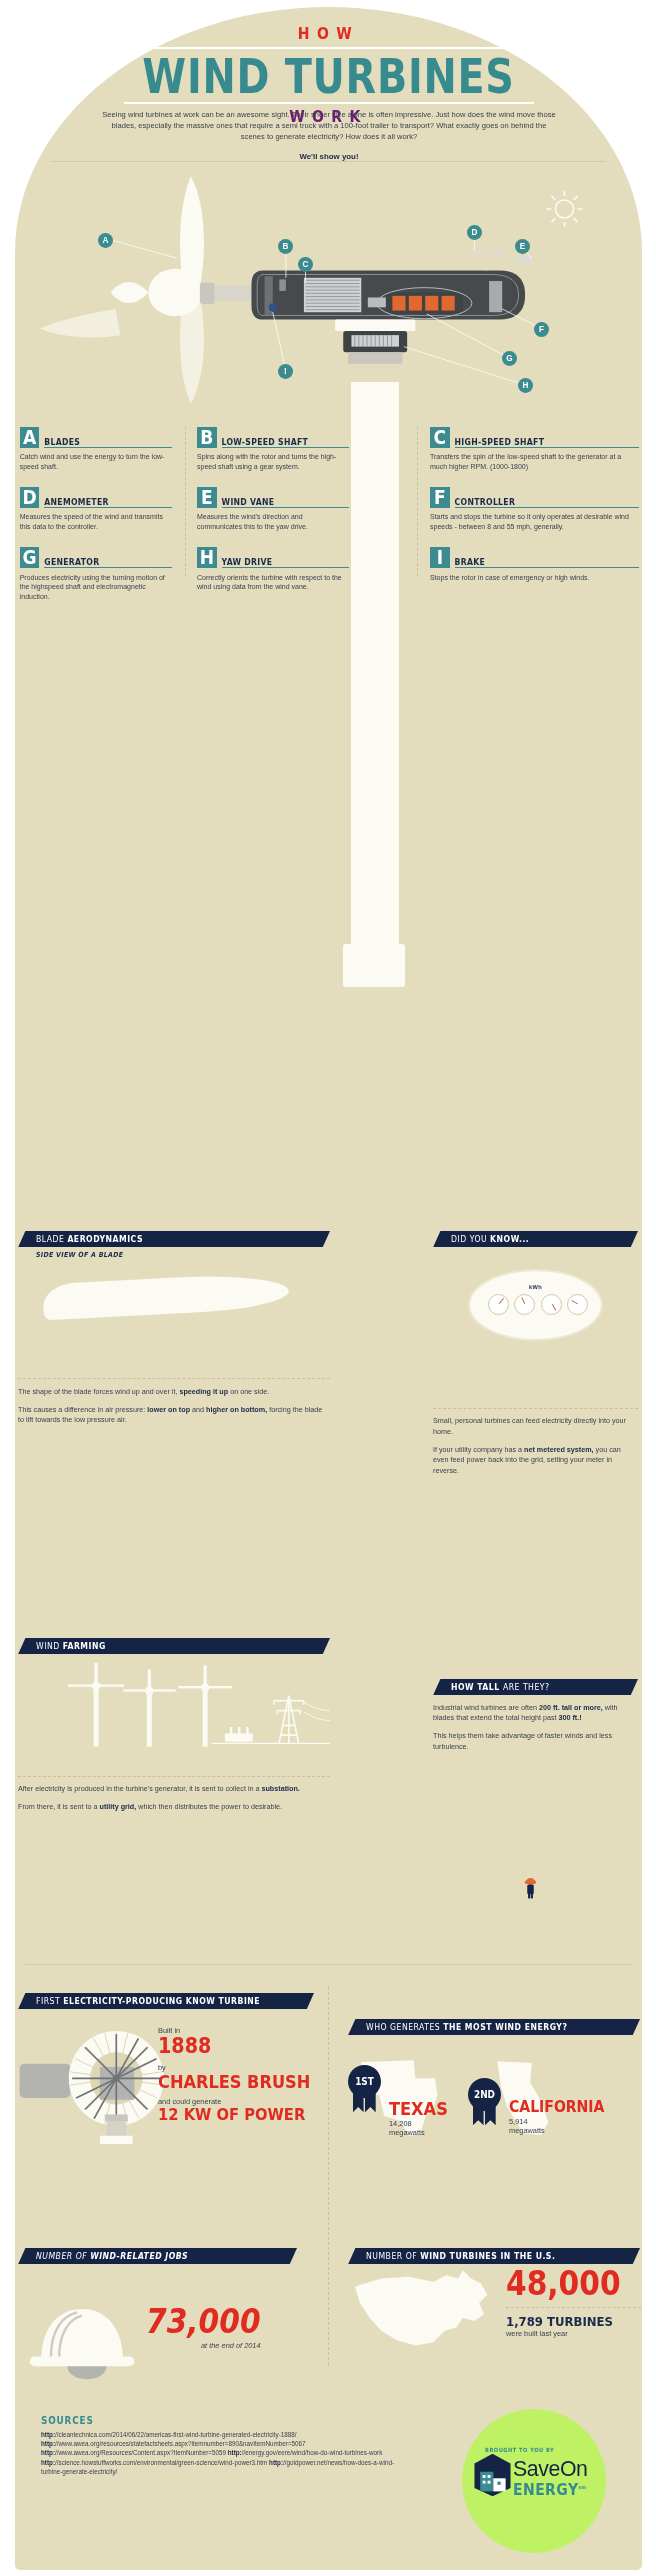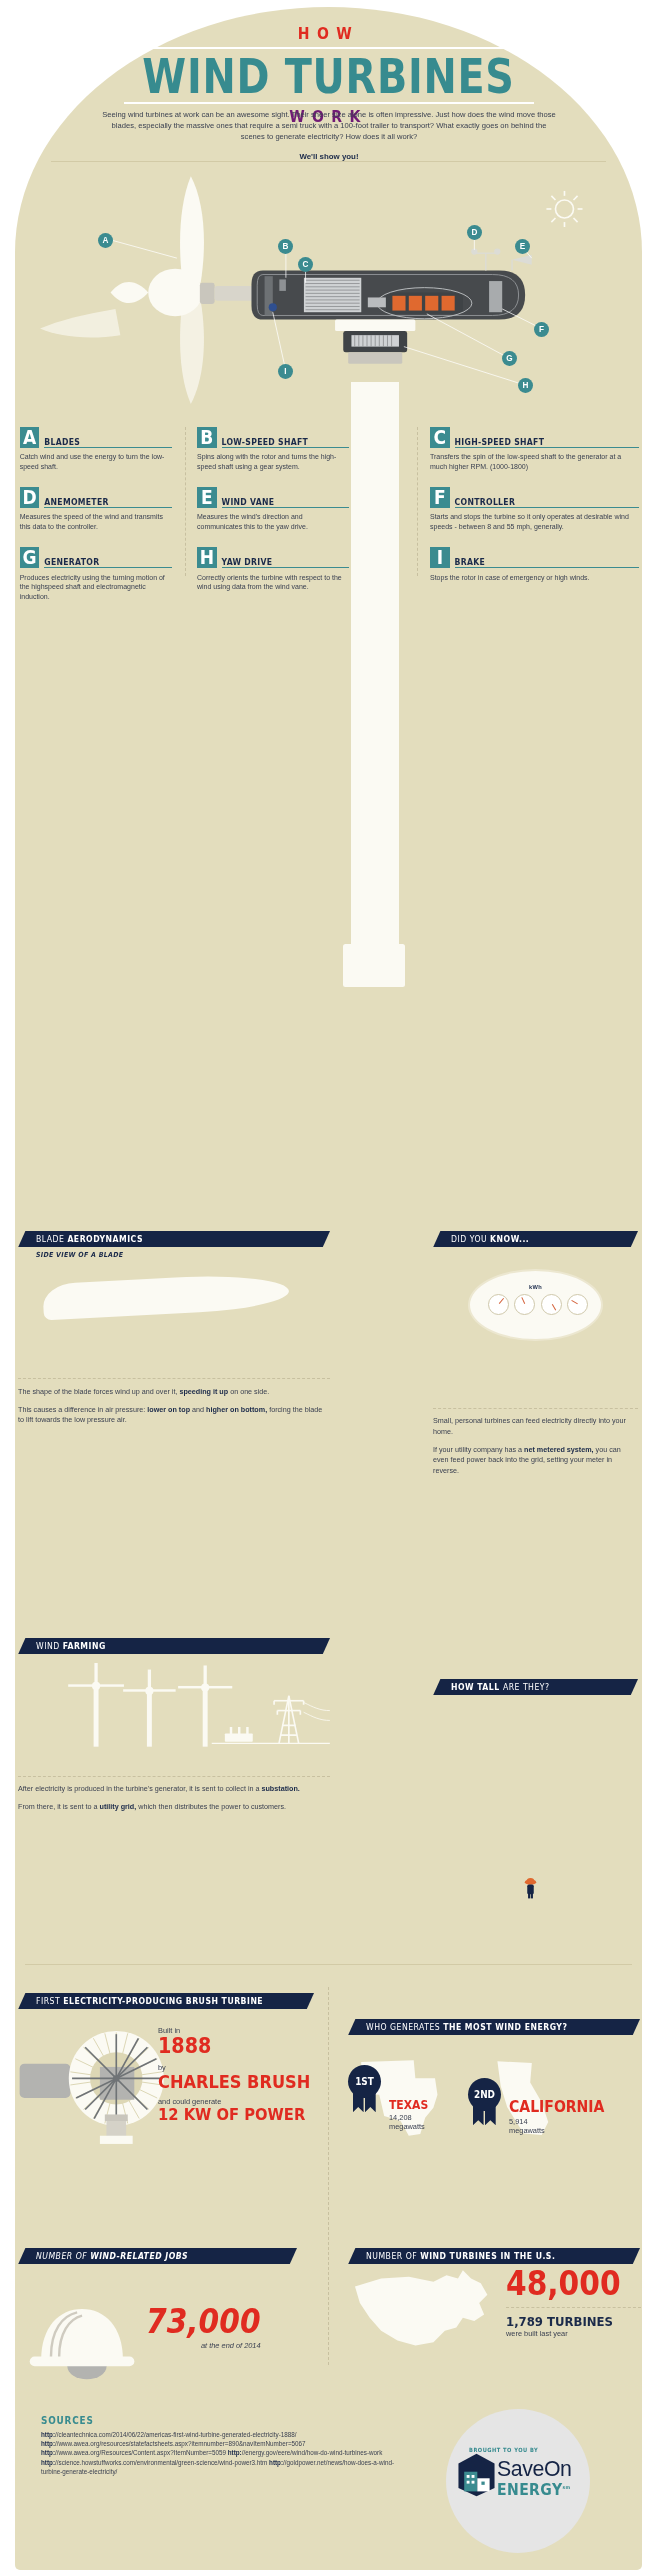--- a/index.html
+++ b/index.html
@@ -205,22 +205,22 @@
 
   
   .sources-head {
     color: #378b8f; font-size: 9.9px; font-weight: 700; letter-spacing: 0.8px;
     font-family: "Liberation Sans Narrow", "DejaVu Sans Condensed", "Liberation Sans", sans-serif;
   }
   .sources-body { color: #3b4151; font-size: 6.3px; line-height: 1.46; width: 353px; margin-top: 4.1px; word-break: break-word; }
   .sources-body b { color: #1b2a4a; }
 
   .logo-oval {
-    position: absolute; left: 446px; top: 2409px; width: 144px; height: 144px;
-    background: #e5e5e5; border-radius: 50%;
+    position: absolute; left: 462px; top: 2409px; width: 144px; height: 144px;
+    background: #bef264; border-radius: 50%;
   }
   .logo-brought {
     position: absolute; left: 0; right: 0; top: 38px; text-align: center;
     font-size: 5.7px; font-weight: 700; color: #378b8f; letter-spacing: 0.5px;
     font-family: "Liberation Sans Narrow", "DejaVu Sans Condensed", "Liberation Sans", sans-serif;
   }
   .logo-save { position: absolute; left: 51px; top: 48px; font-size: 21.3px; color: #152445; font-weight: 700; letter-spacing: -0.4px; }
   .logo-save span { font-weight: 400; }
   .logo-energy { position: absolute; left: 51px; top: 72px; font-size: 15.6px; color: #378b8f; font-weight: 700; letter-spacing: 0.4px;
     font-family: "Liberation Sans Narrow", "DejaVu Sans Condensed", "Liberation Sans", sans-serif; }
@@ -542,47 +542,51 @@
 
         <line x1="236" y1="98" x2="380" y2="98" stroke="#fbfaf3" stroke-width="1.5"></line>
 
         <path d="M348 48 C360 54 368 58 380 58" stroke="#fbfaf3" stroke-width="1" fill="none"></path>
         <path d="M348 60 C360 66 368 70 380 70" stroke="#fbfaf3" stroke-width="1" fill="none"></path>
       </svg>
     </div>
     <div class="dashline"></div>
     <div class="body-txt">
       <p><span>After electricity is produced in the turbine's generator, it is sent to collect in a </span><b>substation.</b></p>
-      <p><span>From there, it is sent to a </span><b>utility grid,</b><span> which then distributes the power to customers.</span></p>
+      <p><span>From there, it is sent to a </span><b>utility grid,</b><span> which then distributes the power to desirable.</span></p>
     </div>
   </div>
 
   <div class="sect right-col" style="top:1679px;">
     <div class="banner">
       <b>HOW TALL </b><span>ARE THEY?</span>
     </div>
     <div class="dashline" style="margin-top:6.6px;border:0"></div>
+    <div class="body-txt">
+      <p><span>Industrial wind turbines are often </span><b>200 ft. tall or more,</b><span> with blades that extend the total height past </span><b>300 ft.!</b></p>
+      <p>This helps them take advantage of faster winds and less turbulence.</p>
+    </div>
   </div>
 
   <div class="person">
     <svg width="13" height="21.3" viewBox="0 0 16 26">
       <ellipse cx="8" cy="5" rx="7" ry="3.2" fill="#e0692f"></ellipse>
       <path d="M3 5 A5 5 0 0 1 13 5 Z" fill="#e0692f"></path>
       <rect x="4" y="8" width="8" height="12" rx="2" fill="#152445"></rect>
       <rect x="5" y="19" width="2.6" height="6" fill="#152445"></rect>
       <rect x="8.4" y="19" width="2.6" height="6" fill="#152445"></rect>
     </svg>
   </div>
 
   <div class="bottom-div"></div>
   <div class="vdash"></div>
 
   <div class="sect" style="left:18px; top:1993px; width:296px;">
     <div class="banner">
-      <span>FIRST </span><b>ELECTRICITY-PRODUCING BRUSH TURBINE</b>
+      <span>FIRST </span><b>ELECTRICITY-PRODUCING KNOW TURBINE</b>
     </div>
     <div style="position:relative;height:123px;margin-top:11.5px">
       <svg width="172" height="123" viewBox="0 0 210 150" style="position:absolute;left:0;top:0">
         <rect x="2" y="52" width="62" height="42" rx="6" fill="#b3b3b0"></rect>
         <circle cx="120" cy="70" r="58" fill="#fbfaf3"></circle>
         <g stroke="#d8d3ae" stroke-width="1.1">
           <line x1="120" y1="70" x2="120" y2="14"></line>
             <line x1="120" y1="70" x2="134" y2="15"></line>
           <line x1="120" y1="70" x2="148" y2="21"></line>
             <line x1="120" y1="70" x2="160" y2="32"></line>
@@ -645,21 +649,21 @@
 
       <svg width="99" height="82" viewBox="0 0 120 100" style="position:absolute;left:8.2px;top:3.3px">
         <path d="M6 6 L70 4 L72 26 L96 26 L99 46 L94 62 L84 74 L78 94 L64 96 L54 78 L34 72 L28 46 L6 44 Z" fill="#fbfaf3"></path>
       </svg>
       <div class="ribbon" style="position:absolute;left:0;top:11.5px">
         <div class="tail l"></div>
           <div class="tail r"></div>
         <div class="rosette">1ST</div>
       </div>
       <div style="position:absolute;left:41px;top:46px">
-        <div class="stat-num" style="font-size:12px;line-height:1.1">TEXAS</div>
+        <div class="stat-num" style="font-size:18px;line-height:1.1">TEXAS</div>
         <div class="stat-lbl">14,208</div>
         <div class="stat-lbl">megawatts</div>
       </div>
 
       <svg width="66" height="82" viewBox="0 0 80 100" style="position:absolute;left:141px;top:4.9px">
         <path d="M10 4 L52 6 L50 30 L64 54 L72 78 L64 94 L42 92 L22 60 L14 34 Z" fill="#fbfaf3"></path>
       </svg>
       <div class="ribbon" style="position:absolute;left:120px;top:24.6px">
         <div class="tail l"></div>
           <div class="tail r"></div>

